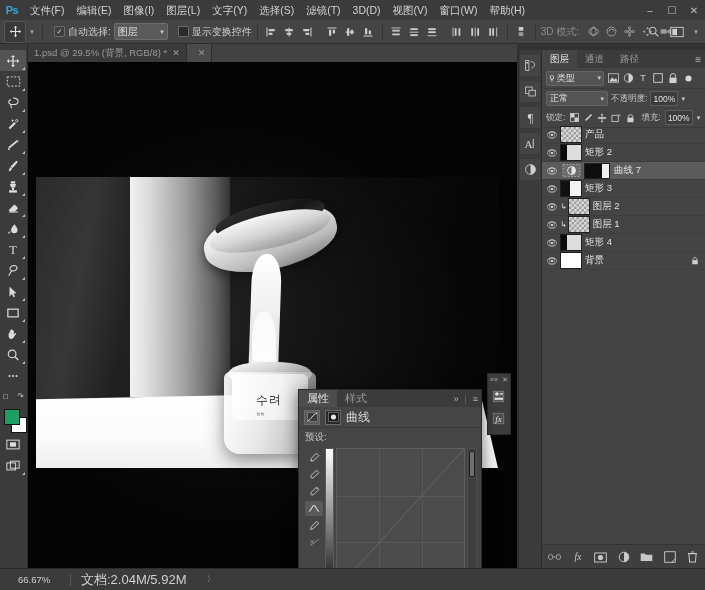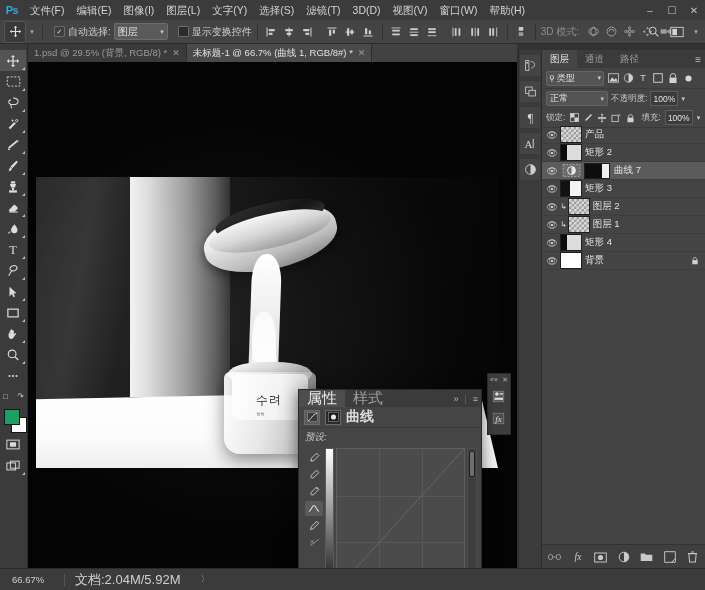--- a/index.html
+++ b/index.html
@@ -94,28 +94,28 @@
   .jar-cream-in{position:absolute;left:204px;top:312px;width:76px;height:46px;
                 background:linear-gradient(100deg,#ffffff,#f3f3f3 60%,#cfcfcf);border-radius:6px;}
   .jar-label{position:absolute;left:228px;top:330px;font-size:12px;color:#1a1a1a;
              font-family:"DejaVu Sans",sans-serif;transform:rotate(-2deg);letter-spacing:1px;}
   .jar-label small{display:block;font-size:4px;letter-spacing:0;margin-top:2px;color:#555;}
 
   
   .propspanel{position:absolute;left:270px;top:327px;width:182px;height:226px;background:#454545;
               border:1px solid #2b2b2b;box-shadow:0 3px 14px rgba(0,0,0,.55);}
   .prop-tabs{height:17px;background:#3b3b3b;display:flex;align-items:center;position:relative;}
-  .prop-tab{height:17px;padding:0 8px;display:flex;align-items:center;font-size:15px;color:#9d9d9d;}
+  .prop-tab{height:17px;padding:0 8px;display:flex;align-items:center;font-size:11px;color:#9d9d9d;}
   .prop-tab.active{background:#4d4d4d;color:#e6e6e6;}
   .prop-tabs .tr{position:absolute;right:3px;display:flex;gap:6px;align-items:center;color:#b4b4b4;font-size:9px;}
   .prop-head{height:20px;display:flex;align-items:center;gap:5px;padding-left:5px;border-bottom:1px solid #3a3a3a;}
   .pr-ico{width:14px;height:13px;display:flex;align-items:center;justify-content:center;background:#5a5a5a;border:1px solid #6a6a6a;}
   .pr-ico2{width:14px;height:13px;display:flex;align-items:center;justify-content:center;background:#2a2a2a;border:1px solid #6a6a6a;}
-  .pr-title{font-size:14px;color:#dcdcdc;font-weight:bold;}
-  .prop-row{display:flex;align-items:flex-start;padding:3px 6px 0 6px;gap:14px;font-style:italic;}
+  .pr-title{font-size:12px;color:#dcdcdc;}
+  .prop-row{display:flex;align-items:flex-start;padding:3px 6px 0 6px;gap:14px;}
   .pr-label{font-size:9.5px;color:#c4c4c4;white-space:nowrap;}
   .pr-select{flex:1;height:15px;background:#545454;border:1px solid #646464;border-radius:2px;
              display:flex;align-items:center;justify-content:space-between;padding:0 3px;
              font-size:9.5px;color:#e4e4e4;box-sizing:border-box;}
   .pr-btn{height:15px;padding:0 8px;background:#5e5e5e;border:1px solid #6e6e6e;border-radius:2px;
           font-size:9.5px;color:#ececec;display:flex;align-items:center;}
   .curve-area{position:relative;margin:4px 4px 0 4px;height:146px;display:flex;}
   .eyedroppers{width:22px;display:flex;flex-direction:column;align-items:center;padding-top:2px;gap:2px;}
   .ed{width:18px;height:15px;display:flex;align-items:center;justify-content:center;color:#d0d0d0;}
   .ed.sel{background:#5a5a5a;border-radius:2px;}
@@ -174,21 +174,21 @@
   .lname{font-size:9.5px;color:#e2e2e2;white-space:nowrap;overflow:hidden;}
   .lock-ico{margin-left:auto;margin-right:6px;font-size:9px;color:#c9c9c9;}
   .fxmark{font-size:8px;color:#d6d6d6;margin-right:1px;font-style:italic;}
   .lp-foot{position:absolute;bottom:0;left:0;width:163px;height:24px;background:#3f3f3f;
            display:flex;align-items:center;justify-content:center;gap:9px;border-top:1px solid #333;}
   .lf{width:14px;height:15px;display:flex;align-items:center;justify-content:center;color:#c4c4c4;font-size:10px;}
 
   
   .statusbar{position:absolute;left:0;bottom:0;width:705px;height:21px;background:#3b3b3b;
              border-top:1px solid #2b2b2b;display:flex;align-items:center;}
-  .sb-zoom{width:52px;padding-left:12px;font-size:9.5px;color:#d0d0d0;}
+  .sb-zoom{width:52px;padding-left:18px;font-size:9.5px;color:#d0d0d0;}
   .sb-sep{width:1px;height:12px;background:#555;}
   .sb-doc{padding-left:10px;font-size:13px;color:#d0d0d0;}
   .sb-arrow{padding-left:20px;font-size:9px;color:#a7a7a7;}
   svg{display:block;}
 </style>
 </head>
 <body>
 
 <div class="app">
 
@@ -383,21 +383,20 @@
       <div class="ob-caret">▾</div>
     </div>
   </div>
 
   <div class="tabbar">
     <div class="tab">
       <span>1.psd @ 29.5% (背景, RGB/8) *</span>
       <span class="x">✕</span>
     </div>
     <div class="tab active">
-      <span>未标题-1 @ 66.7% (曲线 1, RGB/8#) *</span>
       <span class="x">✕</span>
     </div>
   </div>
 
   <div class="toolbox">
     <div class="tool active">
       <svg width="14" height="14" viewBox="0 0 16 16">
           <path d="M8 1 L10.2 3.4 H8.7 V7.3 H12.6 V5.8 L15 8 L12.6 10.2 V8.7 H8.7 V12.6 H10.2 L8 15 L5.8 12.6 H7.3 V8.7 H3.4 V10.2 L1 8 L3.4 5.8 V7.3 H7.3 V3.4 H5.8 Z" fill="#e4e4e4"></path>
         </svg>
       <i class="cn"></i>

